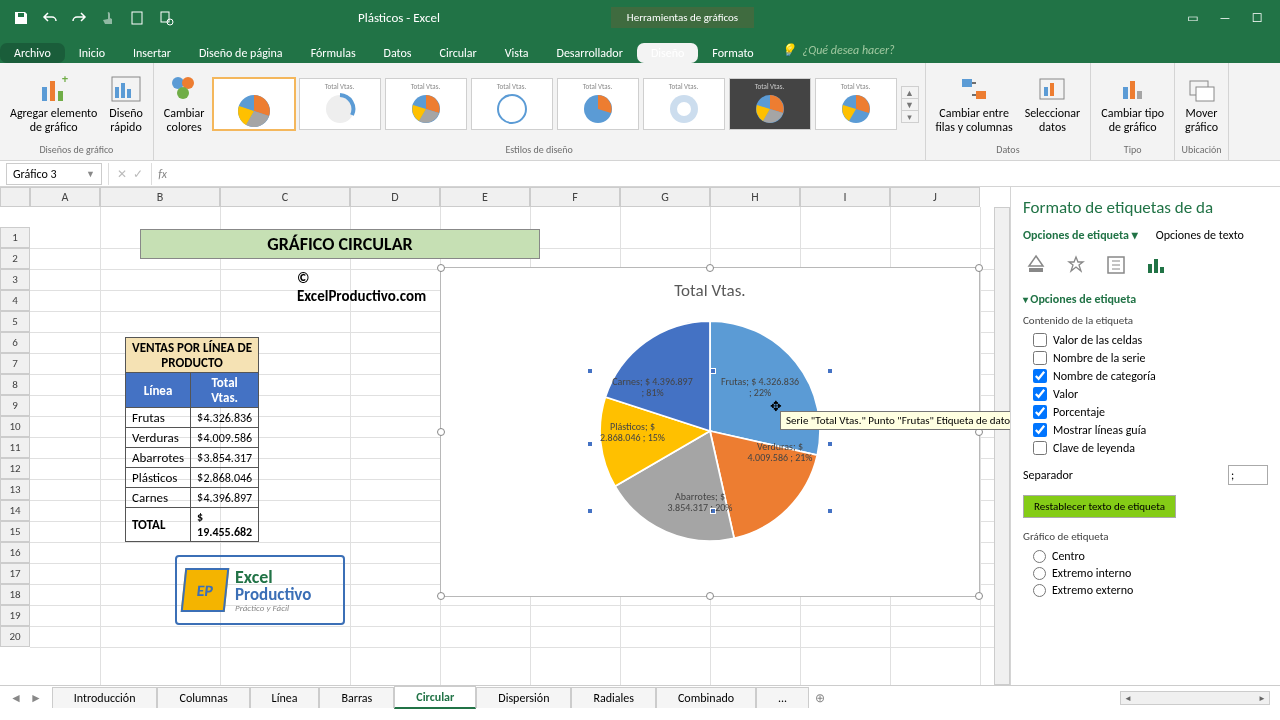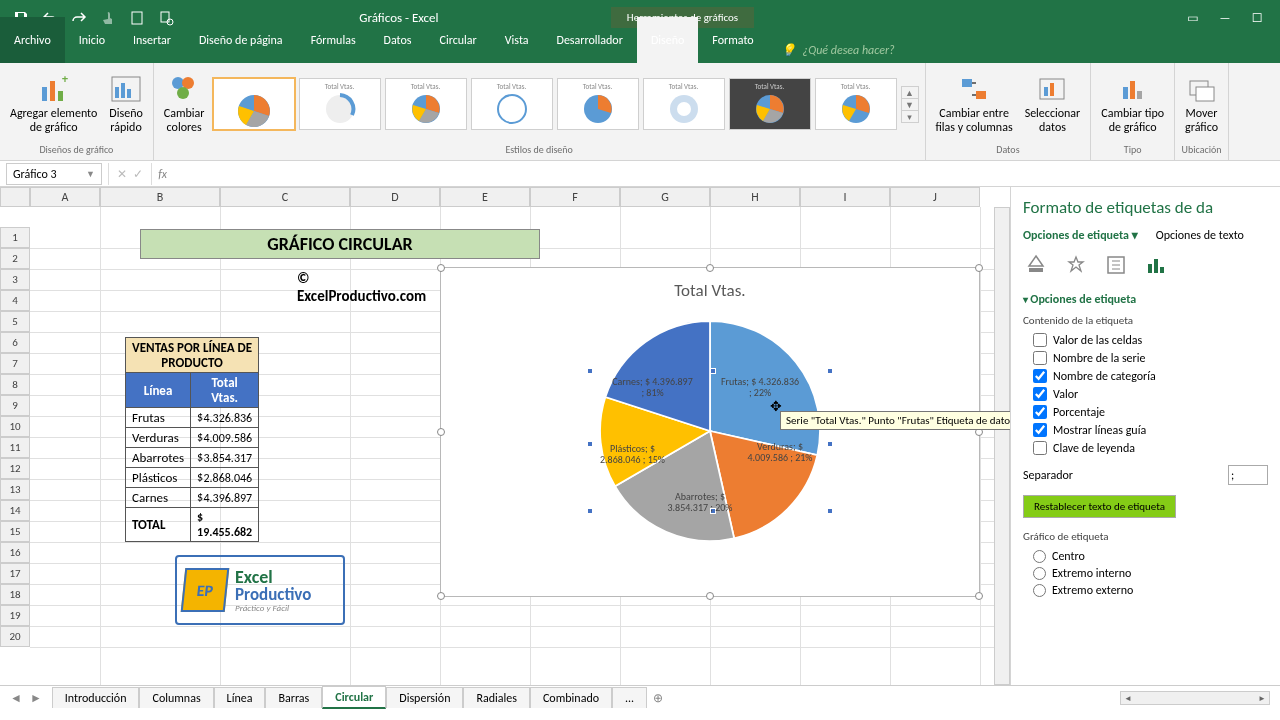--- a/index.html
+++ b/index.html
@@ -10,21 +10,21 @@
 .qat{display:flex;align-items:center;gap:3px;padding:0 8px;}
 .qat-btn{width:26px;height:26px;display:flex;align-items:center;justify-content:center;color:#fff;cursor:pointer;}
 .qat-btn svg{width:16px;height:16px;}
 .title-center{flex:1;text-align:center;font-size:13px;}
 .title-tools{background:#3f6b3f;padding:4px 16px;font-size:11px;}
 .win-controls{display:flex;gap:2px;padding-right:8px;}
 .win-btn{width:30px;height:26px;display:flex;align-items:center;justify-content:center;cursor:pointer;}
 
 
 .tabs{height:28px;background:#217346;display:flex;align-items:flex-end;color:#fff;font-size:12px;}
-.tab{padding:16px 14px;cursor:pointer;}
+.tab{padding:3px 14px;cursor:pointer;border-radius:7px;}
 .tab.file{background:#1a5d3a;}
 .tab.active{background:#f3f3f3;color:#217346;}
 .tab.context{color:#fff;}
 .tell-me{flex:1;padding:6px 14px;color:#a0c8a0;font-style:italic;display:flex;align-items:center;gap:6px;}
 .user{padding:6px 14px;color:#fff;}
 
 
 .ribbon{height:98px;background:#f3f3f3;border-bottom:1px solid #d4d4d4;display:flex;}
 .rb-group{border-right:1px solid #d4d4d4;display:flex;flex-direction:column;padding:4px 6px;}
 .rb-group-body{flex:1;display:flex;align-items:center;gap:4px;}
@@ -98,21 +98,21 @@
 .chk{display:flex;align-items:center;gap:6px;margin:4px 0 4px 10px;font-size:12px;}
 .chk input{width:14px;height:14px;}
 .rad{display:flex;align-items:flex-end;gap:6px;margin:3px 0 3px 10px;font-size:12px;}
 .pane-row{display:flex;align-items:center;gap:10px;margin:10px 0;}
 .pane-row input[type=text]{width:40px;border:1px solid #aaa;padding:2px;}
 .pane-btn{border:1px solid #aaa;background:#84cc16;padding:4px 10px;cursor:pointer;font-size:11px;}
 
 
 .sheet-tabs{height:24px;border-top:1px solid #ccc;display:flex;align-items:center;background:#fff;font-size:12px;}
 .st-nav{display:flex;gap:8px;padding:0 10px;color:#888;}
-.st-tab{padding:3px 12px;border:1px solid #ccc;border-bottom:none;background:#f5f5f5;cursor:pointer;}
+.st-tab{padding:3px 21px;border:1px solid #ccc;border-bottom:none;background:#f5f5f5;cursor:pointer;}
 .st-tab.active{background:#fff;color:#217346;font-weight:bold;border-bottom:2px solid #217346;}
 .st-add{padding:3px 6px;color:#888;cursor:pointer;}
 .hscroll{flex:1;display:flex;justify-content:flex-end;padding-right:10px;}
 .hscroll-track{width:150px;height:14px;border:1px solid #ccc;background:#f0f0f0;display:flex;align-items:center;}
 .hscroll-btn{width:14px;height:12px;display:flex;align-items:center;justify-content:center;font-size:8px;color:#666;}
 .vscroll{position:absolute;right:0;top:20px;bottom:0;width:16px;border:1px solid #ccc;background:#f0f0f0;}
 </style>
 </head>
 <body>
 
@@ -143,21 +143,21 @@
           <rect x="3" y="2" width="10" height="12"></rect>
         </svg>
       </div>
     <div class="qat-btn">
         <svg viewBox="0 0 16 16" fill="none" stroke="currentColor">
           <rect x="3" y="2" width="8" height="10"></rect>
           <circle cx="12" cy="12" r="3"></circle>
         </svg>
       </div>
   </div>
-  <div class="title-center">Gráficos - Excel</div>
+  <div class="title-center">Plásticos - Excel</div>
   <div class="title-tools">Herramientas de gráficos</div>
   <div style="flex:1"></div>
   <div class="win-controls">
     <div class="win-btn">▭</div>
     <div class="win-btn">—</div>
     <div class="win-btn">☐</div>
   </div>
 </div>
 
 <div class="tabs">
@@ -508,21 +508,21 @@
             <div class="sel-handle" style="left:-3px;bottom:-3px"></div>
               <div class="sel-handle" style="right:-3px;bottom:-3px"></div>
             <div class="sel-handle" style="left:50%;top:-3px"></div>
               <div class="sel-handle" style="left:-3px;top:50%"></div>
             <div class="sel-handle" style="right:-3px;top:50%"></div>
               <div class="sel-handle" style="left:50%;bottom:-3px"></div>
           </div>
           <div class="dl" style="left:120px;top:55px;width:80px">Frutas;  $ 4.326.836 ; 22%</div>
           <div class="dl" style="left:140px;top:120px;width:80px">Verduras;  $ 4.009.586 ; 21%</div>
           <div class="dl" style="left:55px;top:170px;width:90px">Abarrotes;  $ 3.854.317 ; 20%</div>
-          <div class="dl" style="left:-5px;top:122px;width:75px">Plásticos;  $ 2.868.046 ; 15%</div>
+          <div class="dl" style="left:-5px;top:100px;width:75px">Plásticos;  $ 2.868.046 ; 15%</div>
           <div class="dl" style="left:10px;top:55px;width:85px">Carnes;  $ 4.396.897 ; 81%</div>
           <div class="cursor-move" style="left:170px;top:77px">✥</div>
           <div class="tooltip" style="left:180px;top:90px">Serie "Total Vtas." Punto "Frutas" Etiqueta de datos</div>
         </div>
       </div>
     </div>
     <div class="vscroll"></div>
   </div>
 
   <div class="pane">

